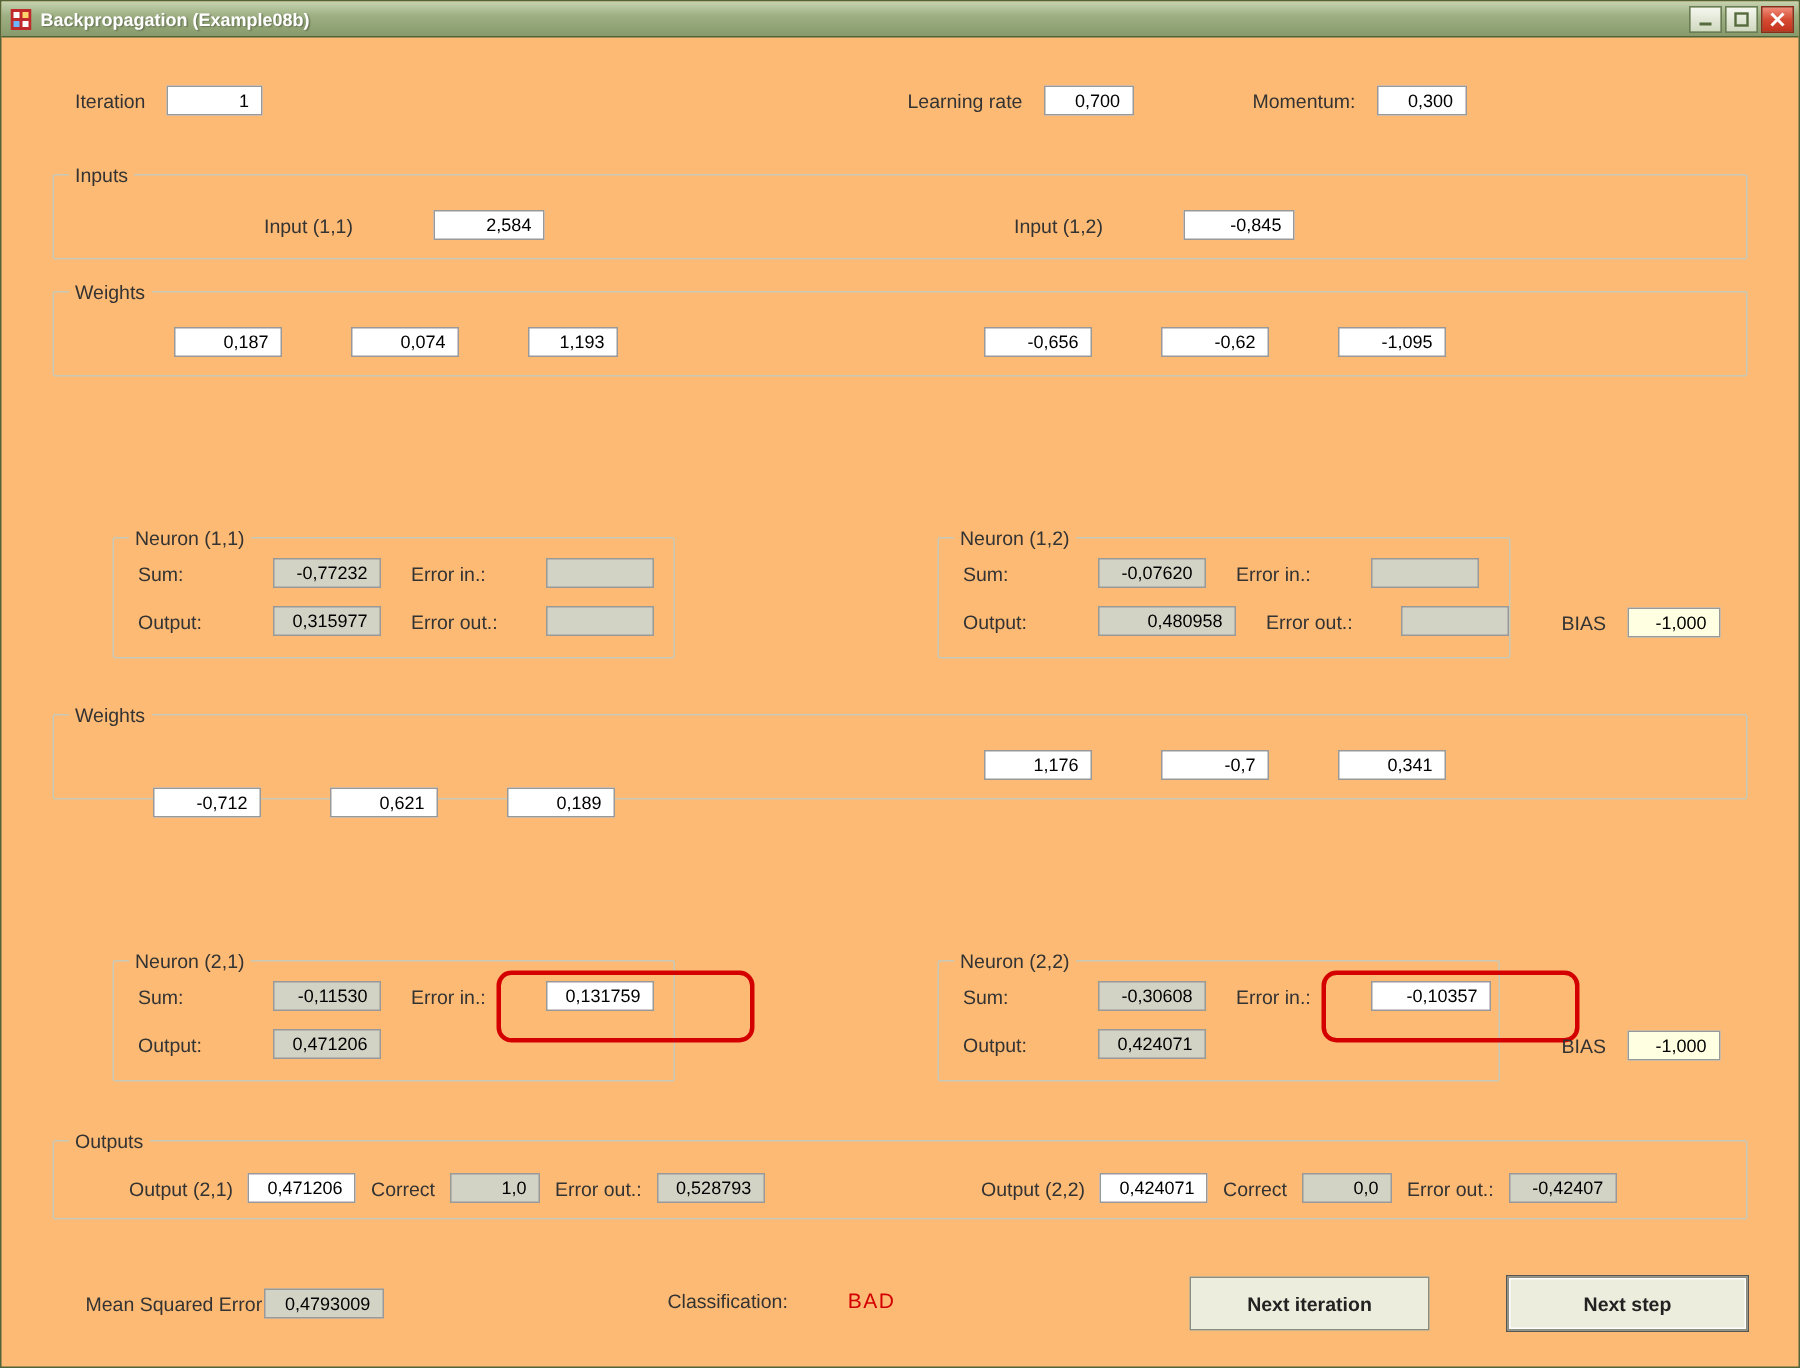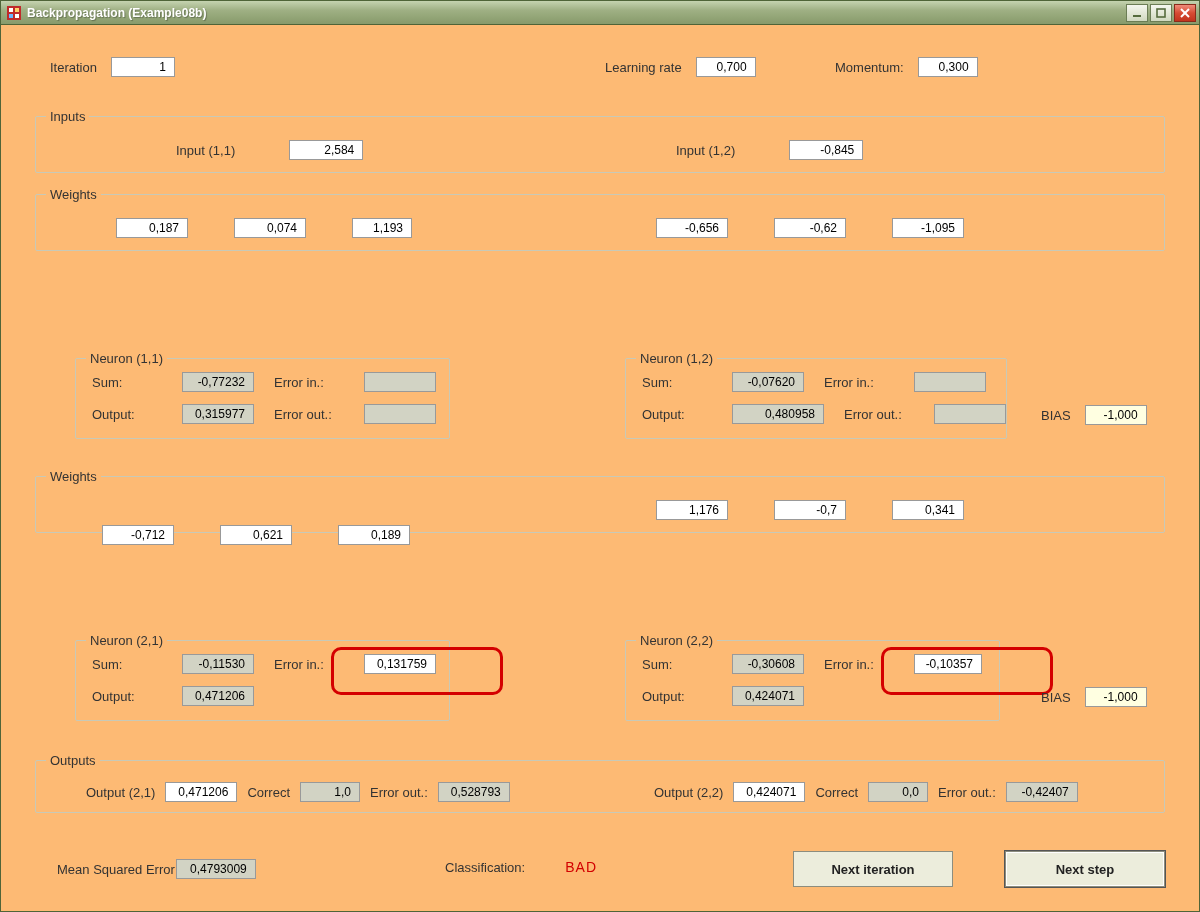--- a/index.html
+++ b/index.html
@@ -200,21 +200,21 @@
       </div>
     </fieldset>
     <div class="highlight" style="left:326px; top:618px; width:172px; height:48px;"></div>
 
     <fieldset class="group" style="left:620px; top:604px; width:375px; height:88px;">
       <legend>Neuron (2,2)</legend>
       <div class="neuron-row">
         <span class="lbl">Sum:</span>
         <span class="val gray" style="width:72px;">-0,30608</span>
         <span class="lbl" style="width:70px;">Error in.:</span>
-        <span class="val" style="width:68px;">-0,10357</span>
+        <span class="val" style="width:80px;">-0,10357</span>
       </div>
       <div class="neuron-row">
         <span class="lbl">Output:</span>
         <span class="val gray" style="width:72px;">0,424071</span>
       </div>
     </fieldset>
     <div class="highlight" style="left:876px; top:618px; width:172px; height:48px;"></div>
 
     <span class="fieldpair" style="position:absolute; left:1036px; top:658px;">
       <span class="lbl">BIAS</span>

